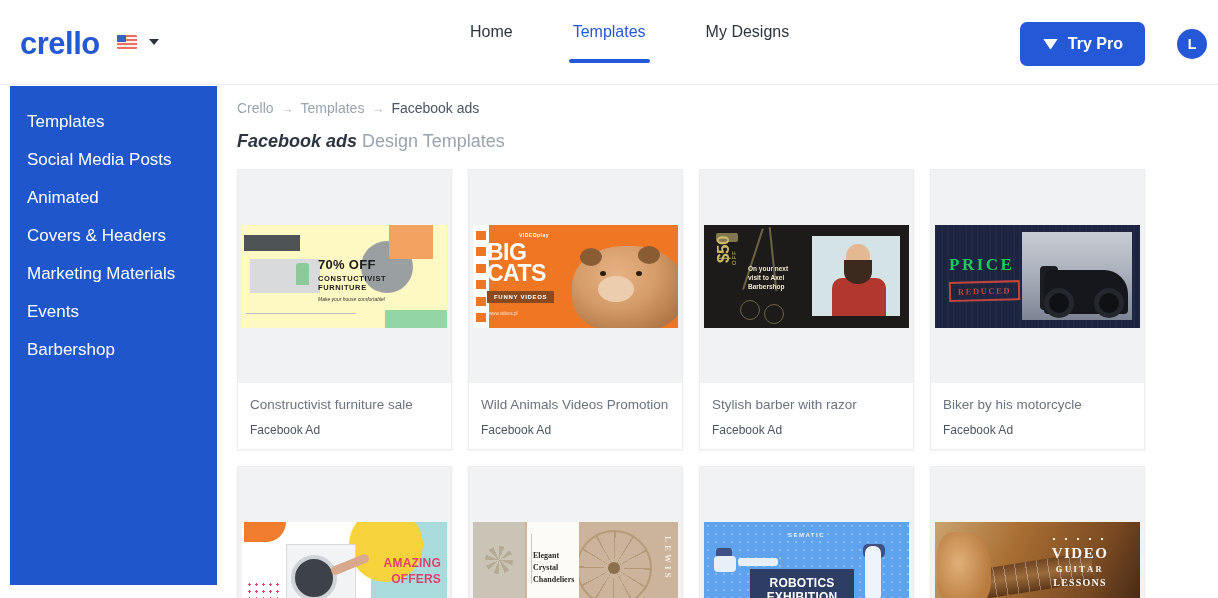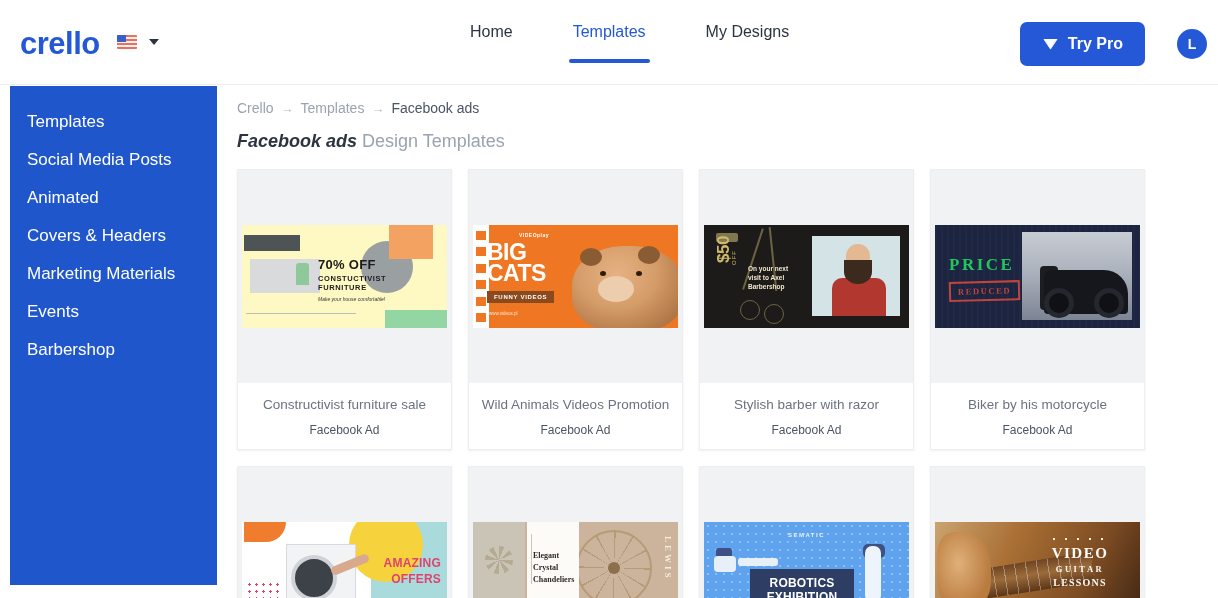--- a/index.html
+++ b/index.html
@@ -130,21 +130,21 @@
   }
   .thumb {
     height: 213px; background: #f1f2f4;
     display: flex; align-items: center; justify-content: center;
     overflow: hidden;
   }
   .thumb-inner {
     width: 205px; height: 103px;
     position: relative; overflow: hidden;
   }
-  .card-meta { padding: 14px 12px 12px 12px; text-align: center; }
+  .card-meta { padding: 14px 12px 12px 12px; }
   .card-title {
     font-size: 13.5px; color: #6b7280; line-height: 1.2;
     white-space: nowrap; overflow: hidden; text-overflow: ellipsis;
   }
   .card-sub { font-size: 12px; color: #4b5563; margin-top: 10px; }
 
   
   .art { position: absolute; inset: 0; }
 
   

